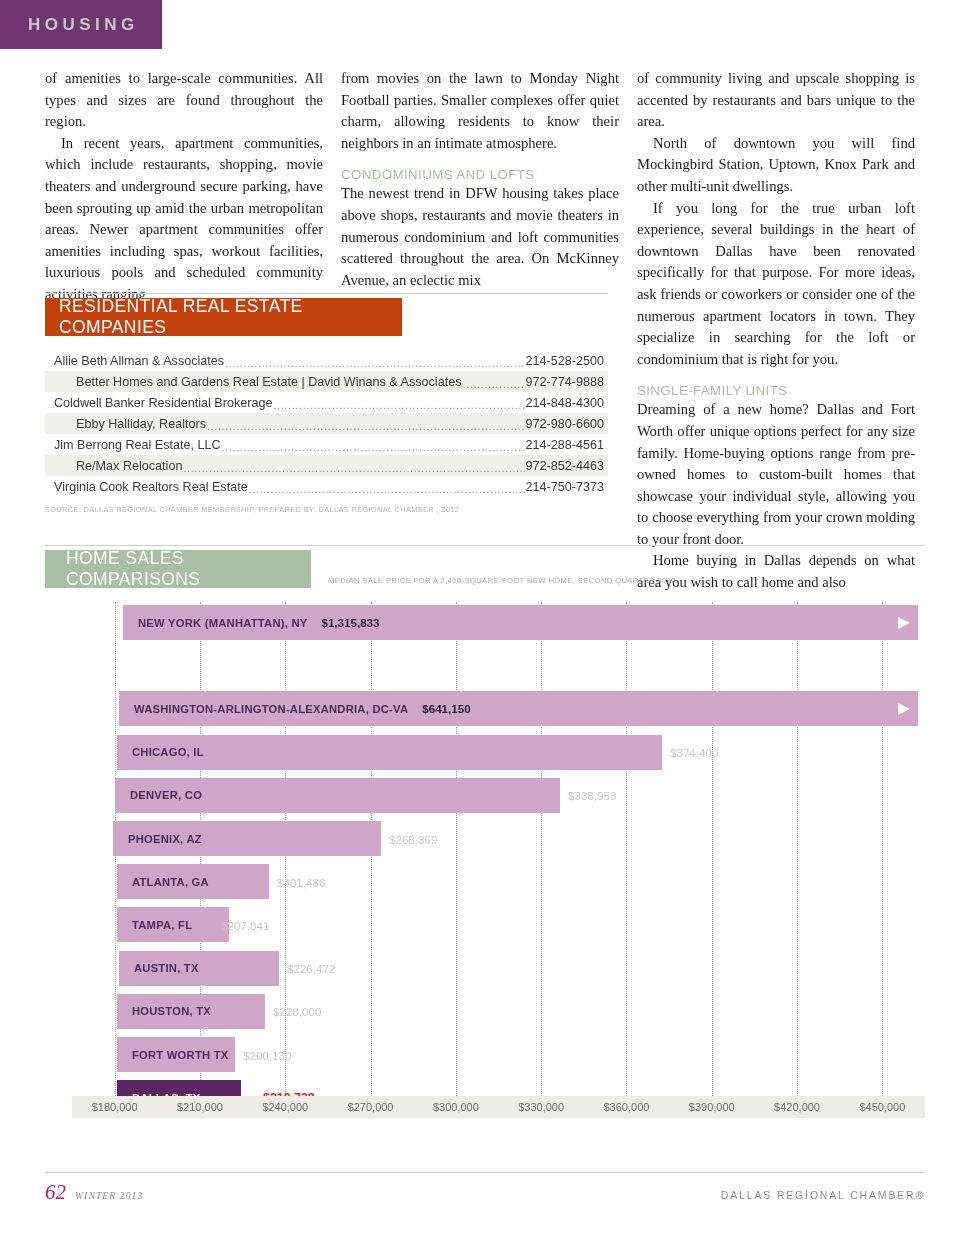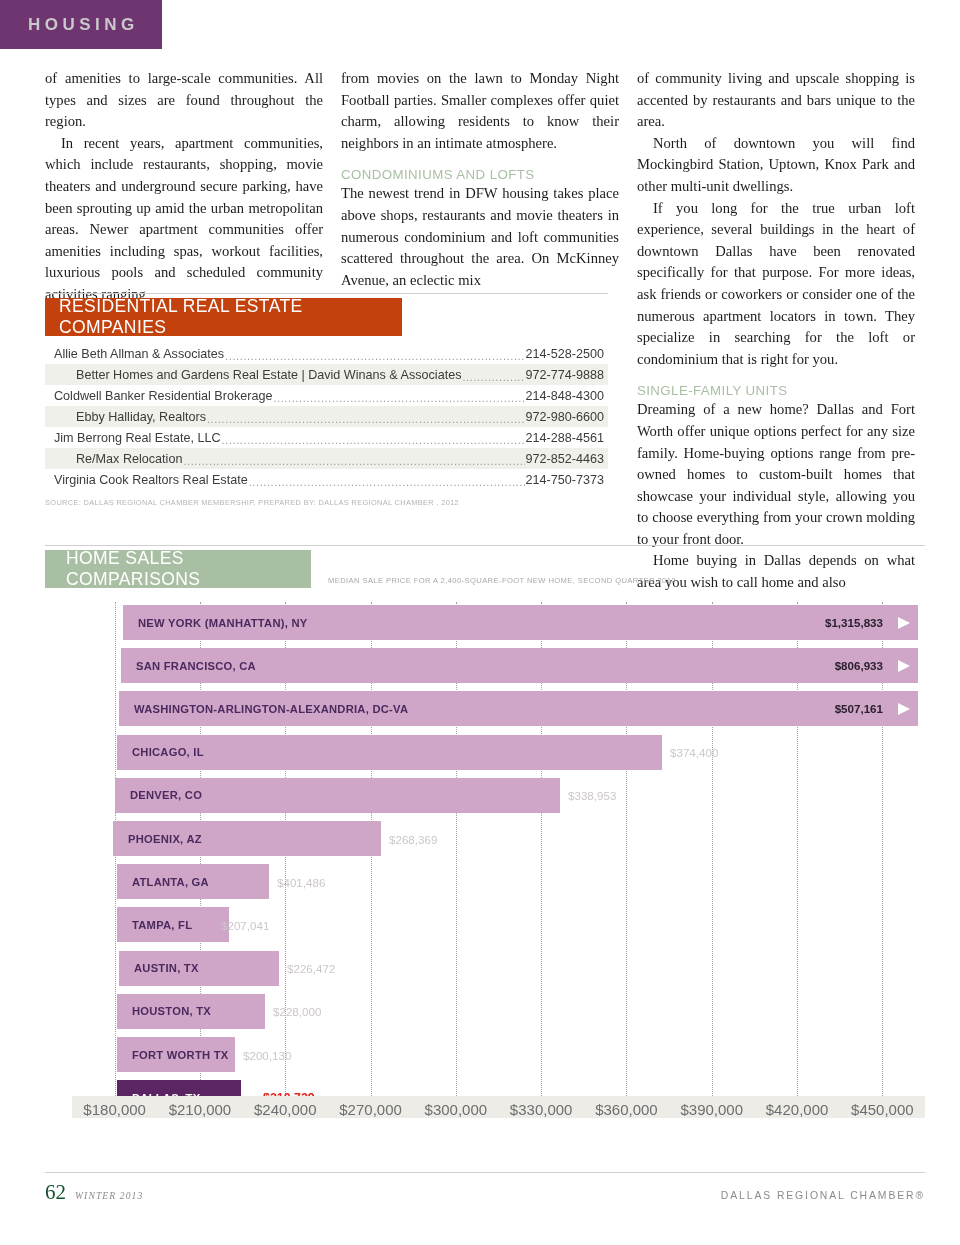--- a/index.html
+++ b/index.html
@@ -87,21 +87,21 @@
     background: #c2410c;
     display: flex;
     align-items: center;
     padding-left: 14px;
   }
   .re-title {
     color: #ffffff;
     font-size: 17.5px;
     letter-spacing: 0.4px;
   }
-  .re-list { margin-top: 7px; }
+  .re-list { margin-top: 14px; }
   .re-row {
     position: relative;
     height: 21px;
     display: flex;
     align-items: center;
     padding: 0 4px 0 9px;
     font-size: 12.6px;
     color: #3b3b3b;
     overflow: hidden;
     white-space: nowrap;
@@ -203,21 +203,21 @@
     height: 35px;
     left: 0;
   }
   .bar {
     position: absolute;
     left: 0; top: 0;
     height: 35px;
     background: #cfa6c7;
     display: flex;
     align-items: center;
-    justify-content: space-between;
+    justify-content: flex-start;
     padding: 0 9px 0 15px;
   }
   .bar.dallas { background: #5b2463; }
   .bar-label {
     font-size: 11.2px;
     font-weight: bold;
     color: #4a2a5e;
     letter-spacing: 0.25px;
     white-space: nowrap;
   }
@@ -257,21 +257,21 @@
     position: absolute;
     left: 27px;
     top: 494px;
     width: 853px;
     height: 22px;
     background: #edece7;
   }
   .axis-tick {
     position: absolute;
     top: 5px;
-    font-size: 15px;
+    font-size: 11px;
     color: #6e6e6e;
     transform: translateX(-50%);
     white-space: nowrap;
   }
 
   
   .footer-rule {
     position: absolute;
     left: 45px;
     top: 1172px;
@@ -285,21 +285,22 @@
     top: 1180px;
     width: 880px;
     display: flex;
     align-items: baseline;
     justify-content: space-between;
   }
   .footer-left { display: flex; align-items: baseline; gap: 9px; }
   .page-num {
     font-family: "Liberation Serif", serif;
     font-size: 21px;
-    color: #14532d;
+    color: #be185d;
+    font-style: italic;
   }
   .issue {
     font-family: "Liberation Serif", serif;
     font-style: italic;
     font-size: 9.6px;
     color: #8a8a8a;
     letter-spacing: 1.1px;
   }
   .brand {
     font-size: 10.4px;
@@ -407,31 +408,24 @@
           <div class="gridline" style="left: 837.35px;"></div>
         </div>
       <div class="bars" id="bars">
           <div class="bar-row" style="top: 3px; width: 880px;">
             <div class="bar" style="left: 78px; width: 795px;">
               <span class="bar-label">NEW YORK (MANHATTAN), NY</span>
               <span class="bar-value-in" style="margin-right: 26px;">$1,315,833</span>
               <span class="bar-arrow"></span>
             </div>
           </div>
-          <div class="bar-row" style="top: 46.2px; width: 880px;">
-            <div class="bar" style="left: 76px; width: 797px;">
-              <span class="bar-label">SAN FRANCISCO, CA</span>
-              <span class="bar-value-in" style="margin-right: 26px;">$806,933</span>
-              <span class="bar-arrow"></span>
-            </div>
-          </div>
           <div class="bar-row" style="top: 89.4px; width: 880px;">
             <div class="bar" style="left: 74px; width: 799px;">
               <span class="bar-label">WASHINGTON-ARLINGTON-ALEXANDRIA, DC-VA</span>
-              <span class="bar-value-in" style="margin-right: 26px;">$507,161</span>
+              <span class="bar-value-in" style="margin-right: 26px;">$641,150</span>
               <span class="bar-arrow"></span>
             </div>
           </div>
           <div class="bar-row" style="top: 132.6px; width: 880px;">
             <div class="bar" style="left: 72px; width: 545px;">
               <span class="bar-label">CHICAGO, IL</span>
             </div>
             <span class="bar-value-out" style="left: 625px;">$374,400</span>
           </div>
           <div class="bar-row" style="top: 175.8px; width: 880px;">

